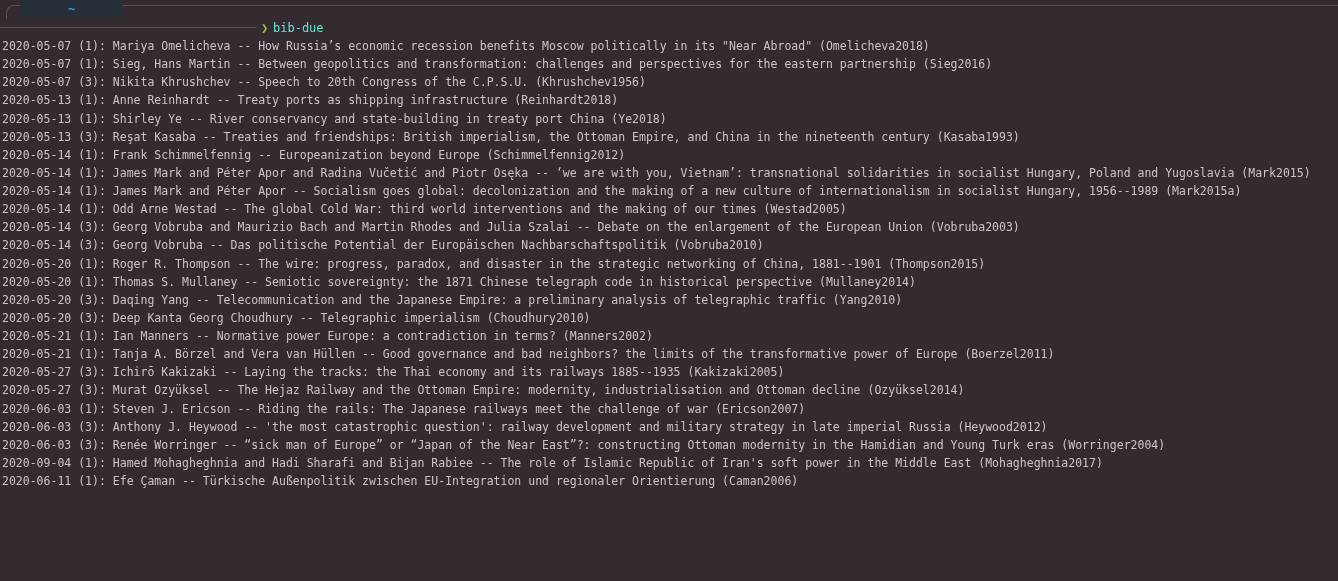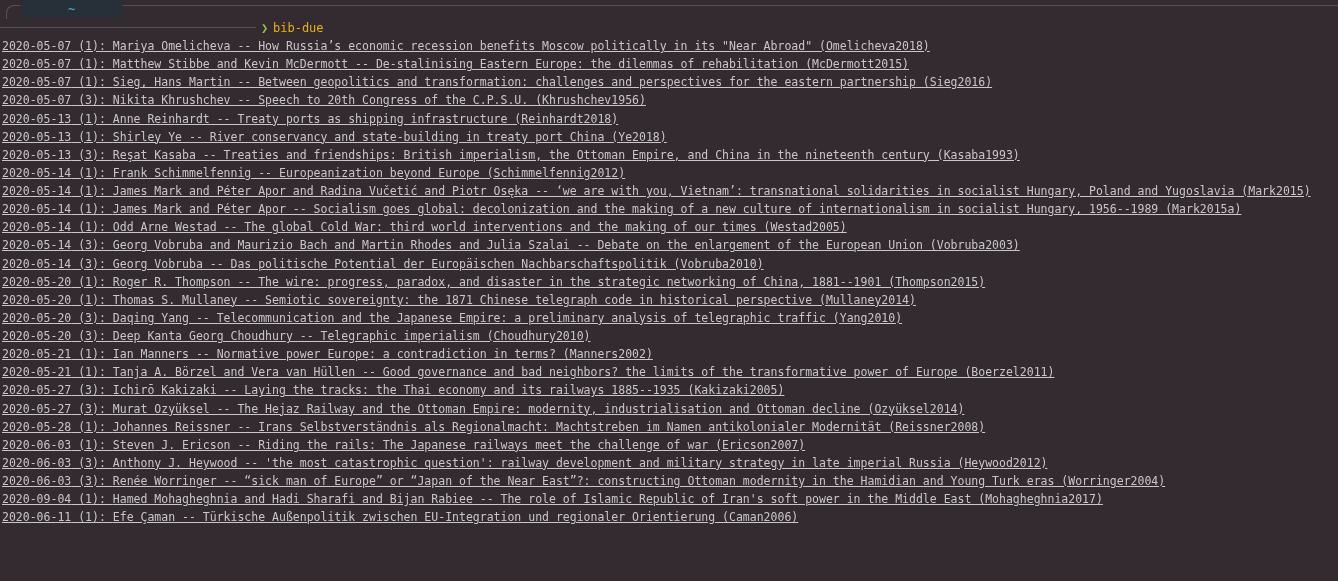--- a/index.html
+++ b/index.html
@@ -61,37 +61,36 @@
   .prompt-symbol {
     position: absolute;
     left: 261px; top: 1px;
     color: #9cc236;
     font-size: 12px;
     line-height: 17px;
   }
   .prompt-cmd {
     position: absolute;
     left: 273px; top: 0;
-    color: #eab308;
+    color: #5eead4;
     font-size: 12px;
     line-height: 18px;
   }
   
   .output {
     position: absolute;
     top: 37px; left: 2px; right: 0; bottom: 0;
   }
   .entry {
     height: 18.13px;
     line-height: 18.13px;
     font-size: 11.5px;
     color: #cac6c7;
     white-space: pre;
     overflow: hidden;
-    text-decoration: underline;
   }
 </style>
 </head>
 <body>
 
 <div class="terminal">
 
   <div class="tab-row">
     <div class="frame"></div>
     <div class="tab">
@@ -101,21 +100,20 @@
 
   <div class="prompt-row">
     <span class="prompt-rule"></span>
     <span class="prompt-symbol">❯</span>
     <span class="prompt-cmd">bib-due</span>
   </div>
 
   <div class="output" id="output">
     <div class="entry"><span>2020-05-07</span><span> (1): </span><span>Mariya Omelicheva -- How Russia’s economic recession benefits Moscow politically in its "Near Abroad" (Omelicheva2018)</span></div>
 
-    <div class="entry"><span>2020-05-07</span><span> (1): </span><span>Matthew Stibbe and Kevin McDermott -- De-stalinising Eastern Europe: the dilemmas of rehabilitation (McDermott2015)</span></div>
 
     <div class="entry"><span>2020-05-07</span><span> (1): </span><span>Sieg, Hans Martin -- Between geopolitics and transformation: challenges and perspectives for the eastern partnership (Sieg2016)</span></div>
 
     <div class="entry"><span>2020-05-07</span><span> (3): </span><span>Nikita Khrushchev -- Speech to 20th Congress of the C.P.S.U. (Khrushchev1956)</span></div>
 
     <div class="entry"><span>2020-05-13</span><span> (1): </span><span>Anne Reinhardt -- Treaty ports as shipping infrastructure (Reinhardt2018)</span></div>
 
     <div class="entry"><span>2020-05-13</span><span> (1): </span><span>Shirley Ye -- River conservancy and state-building in treaty port China (Ye2018)</span></div>
 
 
@@ -143,21 +141,20 @@
 
     <div class="entry"><span>2020-05-21</span><span> (1): </span><span>Ian Manners -- Normative power Europe: a contradiction in terms? (Manners2002)</span></div>
 
     <div class="entry"><span>2020-05-21</span><span> (1): </span><span>Tanja A. Börzel and Vera van Hüllen -- Good governance and bad neighbors? the limits of the transformative power of Europe (Boerzel2011)</span></div>
 
 
     <div class="entry"><span>2020-05-27</span><span> (3): </span><span>Ichirō Kakizaki -- Laying the tracks: the Thai economy and its railways 1885--1935 (Kakizaki2005)</span></div>
 
     <div class="entry"><span>2020-05-27</span><span> (3): </span><span>Murat Ozyüksel -- The Hejaz Railway and the Ottoman Empire: modernity, industrialisation and Ottoman decline (Ozyüksel2014)</span></div>
 
-    <div class="entry"><span>2020-05-28</span><span> (1): </span><span>Johannes Reissner -- Irans Selbstverständnis als Regionalmacht: Machtstreben im Namen antikolonialer Modernität (Reissner2008)</span></div>
 
 
     <div class="entry"><span>2020-06-03</span><span> (1): </span><span>Steven J. Ericson -- Riding the rails: The Japanese railways meet the challenge of war (Ericson2007)</span></div>
 
     <div class="entry"><span>2020-06-03</span><span> (3): </span><span>Anthony J. Heywood -- 'the most catastrophic question': railway development and military strategy in late imperial Russia (Heywood2012)</span></div>
 
     <div class="entry"><span>2020-06-03</span><span> (3): </span><span>Renée Worringer -- “sick man of Europe” or “Japan of the Near East”?: constructing Ottoman modernity in the Hamidian and Young Turk eras (Worringer2004)</span></div>
 
     <div class="entry"><span>2020-09-04</span><span> (1): </span><span>Hamed Mohagheghnia and Hadi Sharafi and Bijan Rabiee -- The role of Islamic Republic of Iran's soft power in the Middle East (Mohagheghnia2017)</span></div>
 

